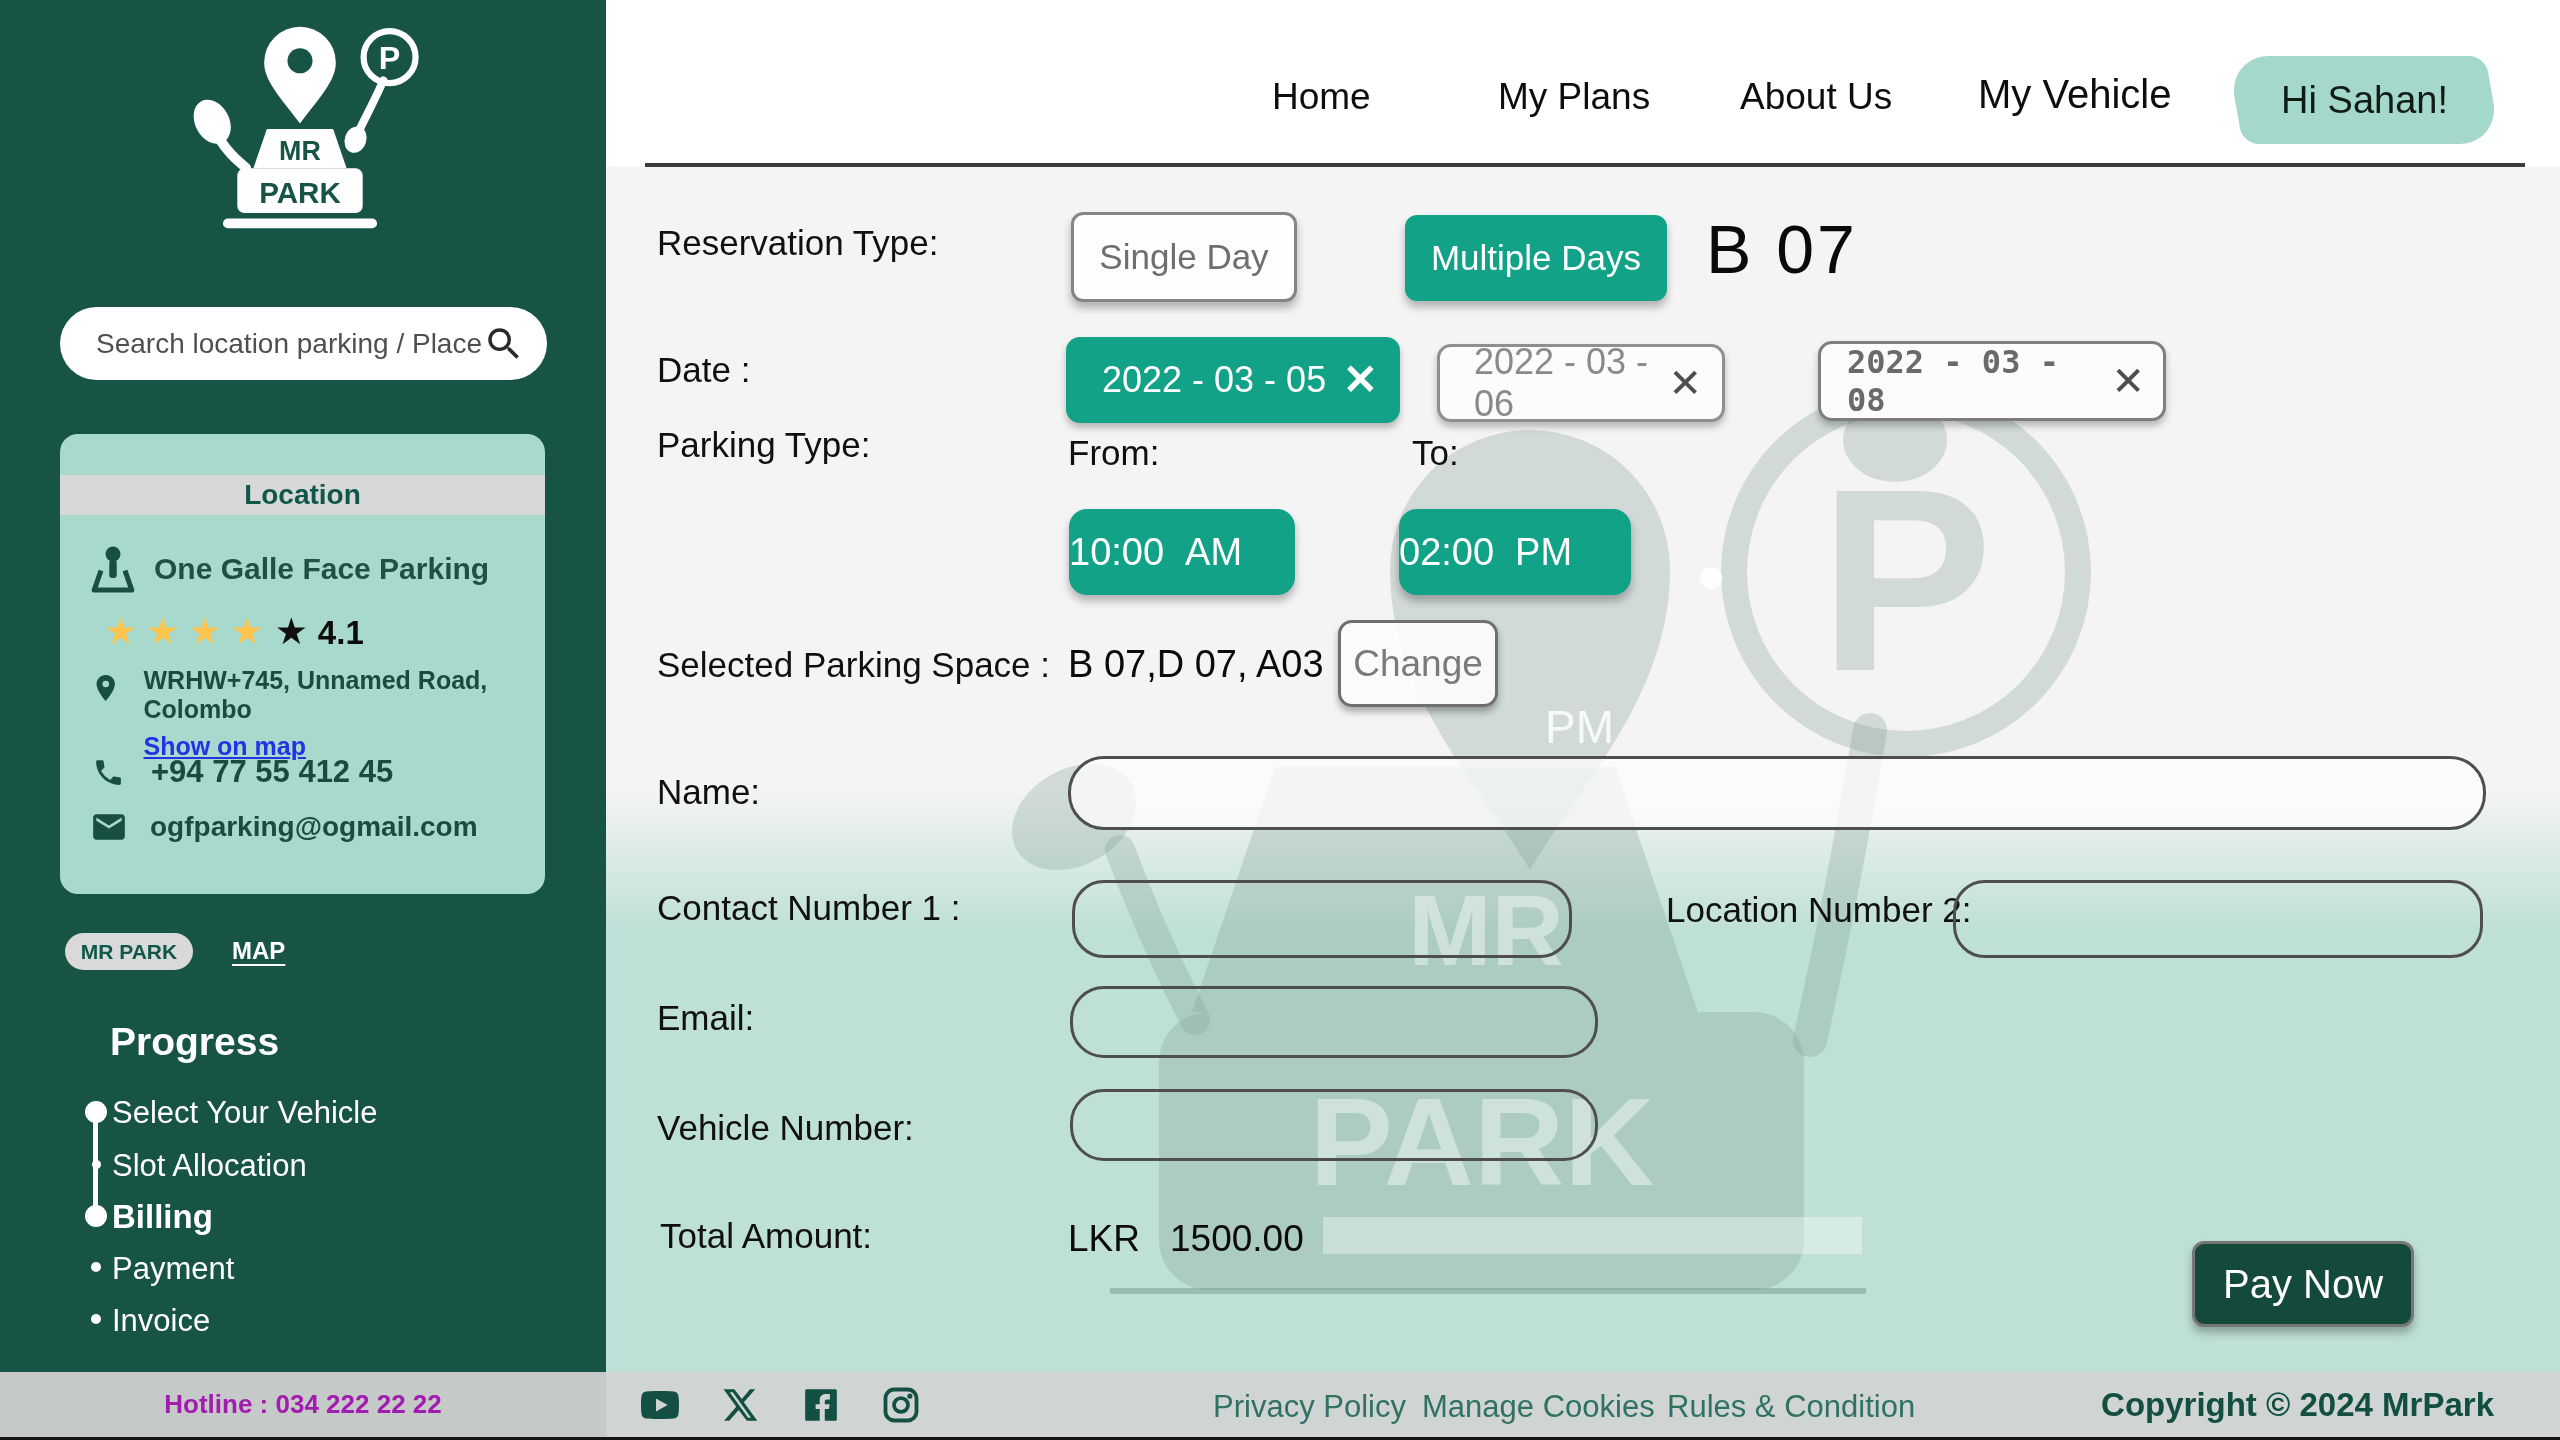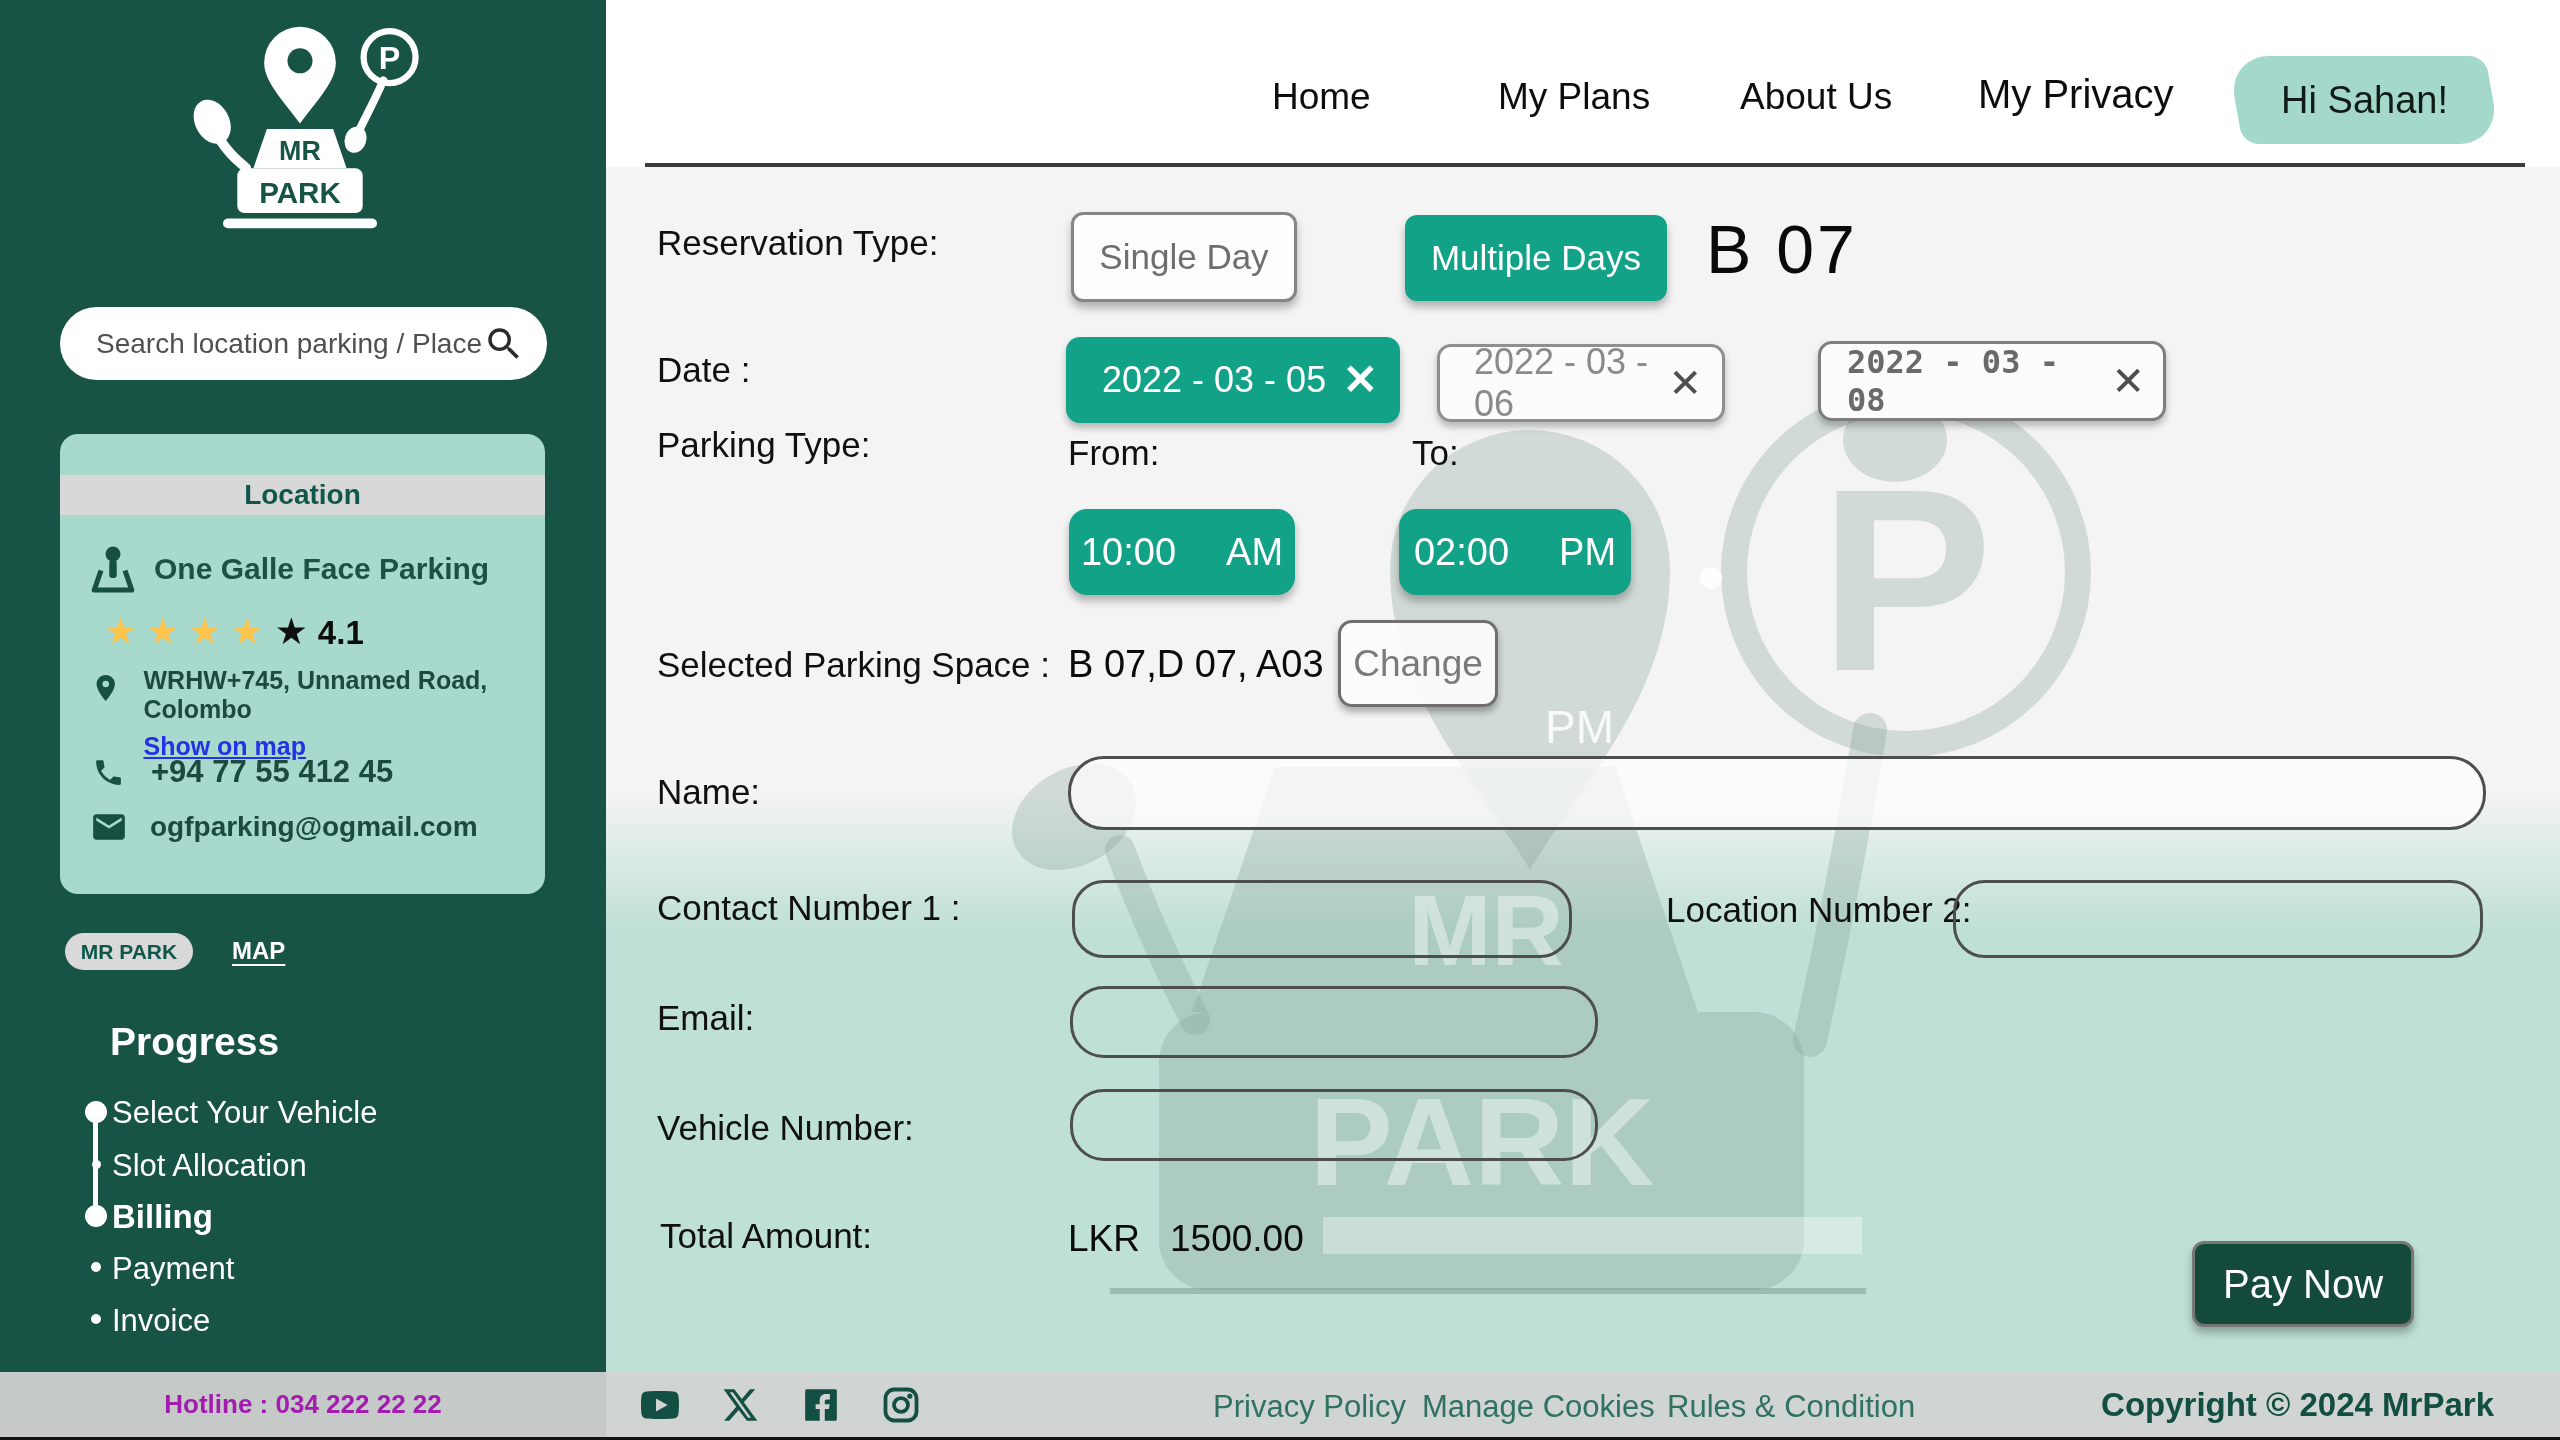--- a/index.html
+++ b/index.html
@@ -92,21 +92,21 @@
   #chip1{left:460px;top:337px;width:334px;height:86px;background:var(--accent)}
   #chip1 .val{margin-left:36px;font-size:36px;color:#fff}
   #chip1 .x{margin-left:auto;margin-right:22px;font-size:42px;font-weight:bold;color:#fff}
   #chip2{left:831px;top:344px;width:288px;height:78px;background:#FCFCFC;border:3px solid #8F8F8F}
   #chip2 .val{margin-left:34px;font-size:36px;color:#8A8A8A}
   #chip2 .x{margin-left:auto;margin-right:20px;font-size:40px;color:#4E4E4E}
   #chip3{left:1212px;top:341px;width:348px;height:80px;background:#FCFCFC;border:3px solid #7E7E7E}
   #chip3 .val{margin-left:26px;font-family:"DejaVu Sans Mono",monospace;font-weight:bold;font-size:32px;color:#6A6A6A}
   #chip3 .x{margin-left:auto;margin-right:18px;font-size:40px;color:#4E4E4E}
 
-  .time-btn{display:flex;align-items:center;justify-content:center;gap:50px;border-radius:18px;
+  .time-btn{display:flex;align-items:center;justify-content:flex-start;gap:21px;border-radius:18px;
     background:var(--accent);color:#fff;font-size:38px}
   #time-from{left:463px;top:509px;width:226px;height:86px}
   #time-to{left:793px;top:509px;width:232px;height:86px}
 
   #space-value{position:absolute;left:462px;top:643px;font-size:38px;color:#0b0b0b}
   #btn-change{left:732px;top:620px;width:160px;height:87px;border-radius:14px;background:rgba(252,252,252,.9);
     border:3px solid #6F6F6F;color:#7A7A7A;font-size:37px;box-shadow:0 5px 7px rgba(0,0,0,.3)}
 
   .field{position:absolute;border:3px solid #4E4E4E;background:transparent;outline:none;
     font-family:inherit;font-size:32px;color:#222;padding:0 28px}
@@ -223,21 +223,21 @@
     <div class="prog-label" id="pl2">Billing</div>
     <div class="prog-label" id="pl3">Payment</div>
     <div class="prog-label" id="pl4">Invoice</div>
   </aside>
 
   <main id="main">
 
     <button class="nav-item" id="nav-home">Home</button>
     <button class="nav-item" id="nav-plans">My Plans</button>
     <button class="nav-item" id="nav-about">About Us</button>
-    <button class="nav-item" id="nav-bookings">My Privacy</button>
+    <button class="nav-item" id="nav-bookings">My Vehicle</button>
     <div id="greeting-badge">
       <span>Hi Sahan!</span>
     </div>
     <div id="nav-divider"></div>
 
     <svg id="watermark" viewBox="0 0 1220 1010">
       <g fill="rgba(128,160,148,0.30)">
         <path d="M540 530 C 490 445 400 355 400 230 A 140 140 0 1 1 680 230 C 680 355 590 445 540 530 Z"></path>
         <ellipse cx="905" cy="100" rx="52" ry="42"></ellipse>
         <path d="M880 390 C 862 500 840 610 820 700" stroke="rgba(128,160,148,0.30)" stroke-width="34" fill="none" stroke-linecap="round"></path>

